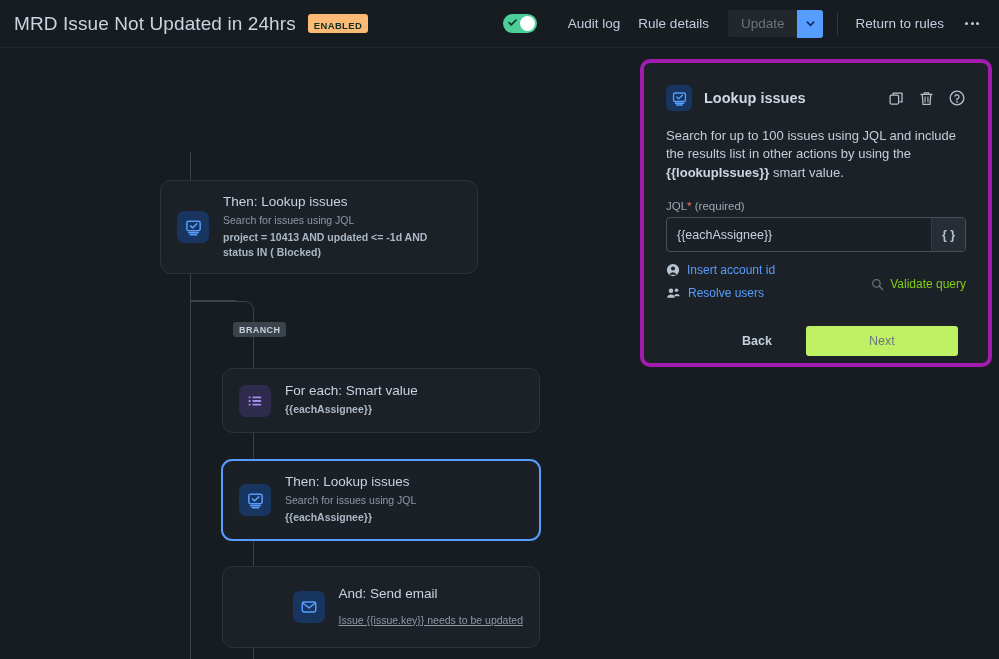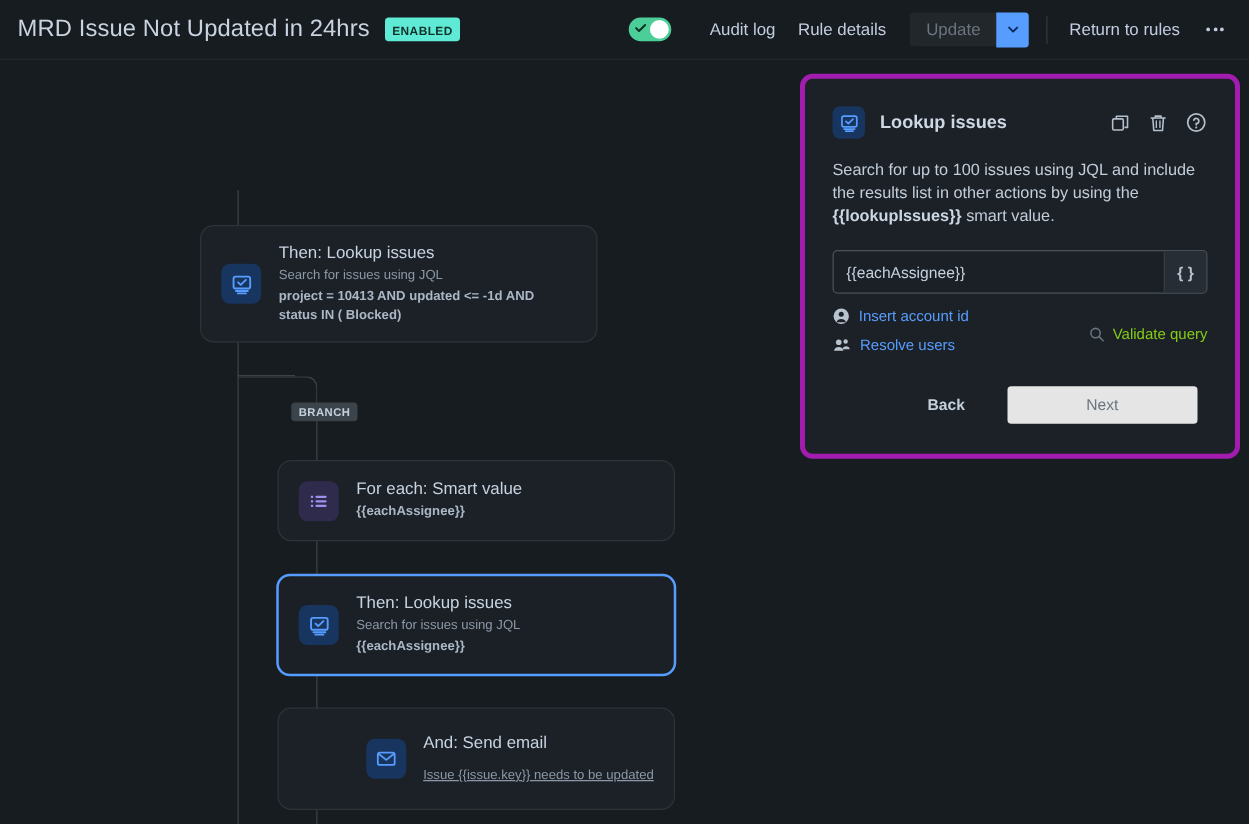--- a/index.html
+++ b/index.html
@@ -19,21 +19,21 @@
     background: #171c20;
     border-bottom: 1px solid #22282d;
   }
   .rule-title {
     font-size: 19px; font-weight: 500;
     color: #c9d4e0; letter-spacing: .1px;
     white-space: nowrap;
   }
   .enabled-badge {
     margin-left: 12px;
-    background: #5eead4; color: #10302a;
+    background: #fdba74; color: #10302a;
     font-size: 9.5px; font-weight: 700;
     letter-spacing: .35px;
     padding: 6px 6px 2px; border-radius: 3px;
     white-space: nowrap;
   }
   .header-right {
     margin-left: auto;
     display: flex; align-items: center; gap: 0;
   }
   .toggle {
@@ -208,21 +208,21 @@
   .panel-footer {
     display: flex; align-items: center; margin-top: 26px;
   }
   .btn-back {
     background: none; border: none; font-family: inherit;
     font-size: 12.5px; font-weight: 700; color: #c4cfdc;
     padding: 7px 14px; border-radius: 3px; cursor: pointer;
     margin-left: 62px;
   }
   .btn-next {
-    background: #e5e5e5; color: #6b757f;
+    background: #bef264; color: #6b757f;
     border: none; font-family: inherit;
     font-size: 12.5px; padding: 8px 14px;
     border-radius: 3px; cursor: default;
     width: 152px; margin-left: 20px;
   }
 </style>
 </head>
 <body>
 
 <div class="header">
@@ -368,20 +368,24 @@
           <circle cx="10" cy="14.4" r="0.95" fill="#b4bfcc"></circle>
         </svg>
       </span>
     </div>
   </div>
 
   <div class="panel-desc">
     <span>Search for up to 100 issues using JQL and include the results list in other actions by using the </span><b>{{lookupIssues}}</b><span> smart value.</span>
   </div>
 
+  <div class="field-label">
+    <span>JQL</span><span class="req">*</span>
+    <span>(required)</span>
+  </div>
 
   <div class="jql-wrap">
     <input class="jql-input" type="text" value="{{eachAssignee}}" style="">
     <div class="jql-btn">{ }</div>
   </div>
 
   <div class="links-row">
     <div class="links-col">
       <div class="mini-link">
         <svg width="14" height="14" viewBox="0 0 16 16">

